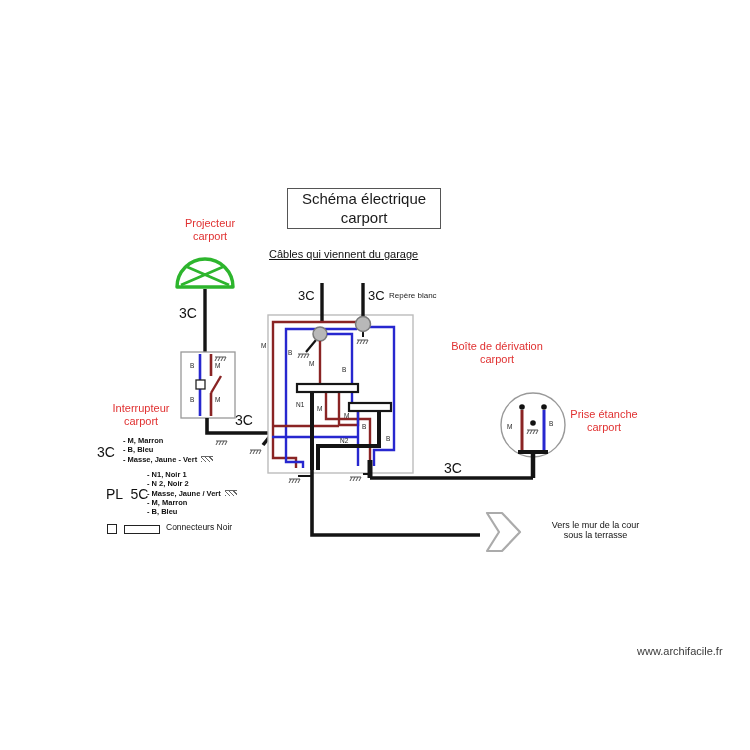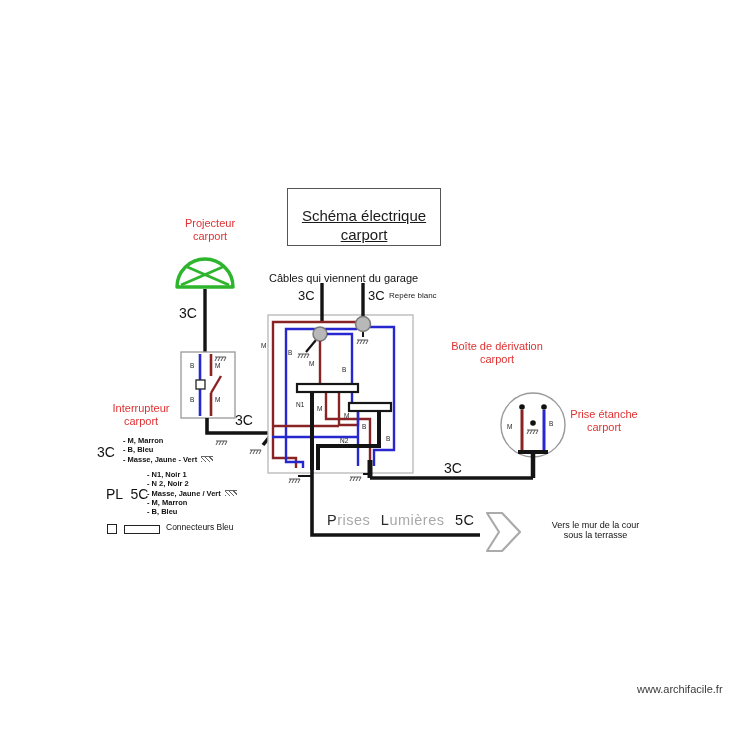--- a/index.html
+++ b/index.html
@@ -3,21 +3,21 @@
 <meta charset="utf-8">
 <style>
   html,body{margin:0;padding:0;background:#fff;}
   body{font-family:"Liberation Sans",sans-serif;color:#1a1a1a;}
   #stage{position:relative;width:750px;height:750px;background:#fff;overflow:hidden;}
   #wires{position:absolute;left:0;top:0;}
   .abs{position:absolute;}
   .prelines{white-space:pre-line;}
   .red{color:var(--label-red);}
   .ctr{text-align:center;}
-  .titlebox{border:1.5px solid #555;font-size:15px;line-height:1.25;padding-top:18px;text-decoration:underline;}
+  .titlebox{border:1.5px solid #555;font-size:15px;line-height:1.25;padding-top:1px;}
   .complabel{font-size:11px;line-height:1.15;}
   .tag{font-size:14px;color:#111;}
   .tag-sm{font-size:13px;color:#111;}
   .note{font-size:11px;color:#111;}
   .note-sm{font-size:8px;color:#222;}
   .wl{font-size:6.5px;color:#222;line-height:1;}
   .legend-code{font-size:14px;color:#111;}
   .lrow{font-size:7.5px;line-height:9.3px;color:#111;white-space:pre;font-weight:bold;}
   .hatchbox{display:inline-block;width:12px;height:5px;margin-left:4px;border-top:1px solid #666;
     background:repeating-linear-gradient(45deg,#666 0,#666 1px,transparent 1px,transparent 3px);}
@@ -134,25 +134,25 @@
 
   <div class="abs complabel red ctr prelines" style="left:170px;top:217px;width:80px;">Projecteur
 carport</div>
   <div class="abs complabel red ctr prelines" style="left:105px;top:366px;width:72px;margin-top:36px;">Interrupteur
 carport</div>
   <div class="abs complabel red ctr prelines" style="left:413px;top:340px;width:104px;margin-left:32px;">Boîte de dérivation
 carport</div>
   <div class="abs complabel red ctr prelines" style="left:562px;top:408px;width:84px;">Prise étanche
 carport</div>
 
-  <div class="abs note" style="left:269px;top:272px;">Câbles qui viennent du garage</div>
+  <div class="abs note" style="left:269px;top:248px;text-decoration:underline;">Câbles qui viennent du garage</div>
   <div class="abs note-sm" style="left:389px;top:291px;">Repère blanc</div>
   <div class="abs versmur ctr prelines" style="left:548px;top:520px;width:95px;">Vers le mur de la cour
 sous la terrasse</div>
-  <div class="abs wm" style="left:637px;top:645px;margin-top:38px;">www.archifacile.fr</div>
+  <div class="abs wm" style="left:637px;top:645px;">www.archifacile.fr</div>
 
   <div class="abs tag" style="left:179px;top:305px;">3C</div>
   <div class="abs tag-sm" style="left:298px;top:288px;">3C</div>
   <div class="abs tag-sm" style="left:368px;top:288px;">3C</div>
   <div class="abs tag" style="left:235px;top:412px;">3C</div>
   <div class="abs tag" style="left:444px;top:460px;">3C</div>
 
   <span class="abs wl" style="left:190px;top:363px;">B</span>
   <span class="abs wl" style="left:215px;top:363px;">M</span>
   <span class="abs wl" style="left:190px;top:397px;">B</span>
@@ -183,17 +183,16 @@
   <div class="abs" style="left:147px;top:470px;">
     <div class="lrow">- N1, Noir 1</div>
     <div class="lrow">- N 2, Noir 2</div>
     <div class="lrow"><span>- Masse, Jaune / Vert</span><span class="hatchbox"></span></div>
     <div class="lrow">- M, Marron</div>
     <div class="lrow">- B, Bleu</div>
   </div>
 
   <div class="abs sq-ico" style="left:107px;top:524px;"></div>
   <div class="abs bar-ico" style="left:124px;top:525px;"></div>
-  <div class="abs wago-lbl" style="left:166px;top:522px;">Connecteurs Bleu</div>
+  <div class="abs wago-lbl" style="left:166px;top:522px;">Connecteurs Noir</div>
 
-  <div class="abs pl-line" style="left:327px;top:512px;"><span class="pl-dark">P</span><span>rises</span><span> </span><span class="pl-dark">L</span><span>umières</span><span> </span><span class="pl-code">5C</span></div>
 
 </div>
 
 </body></html>

